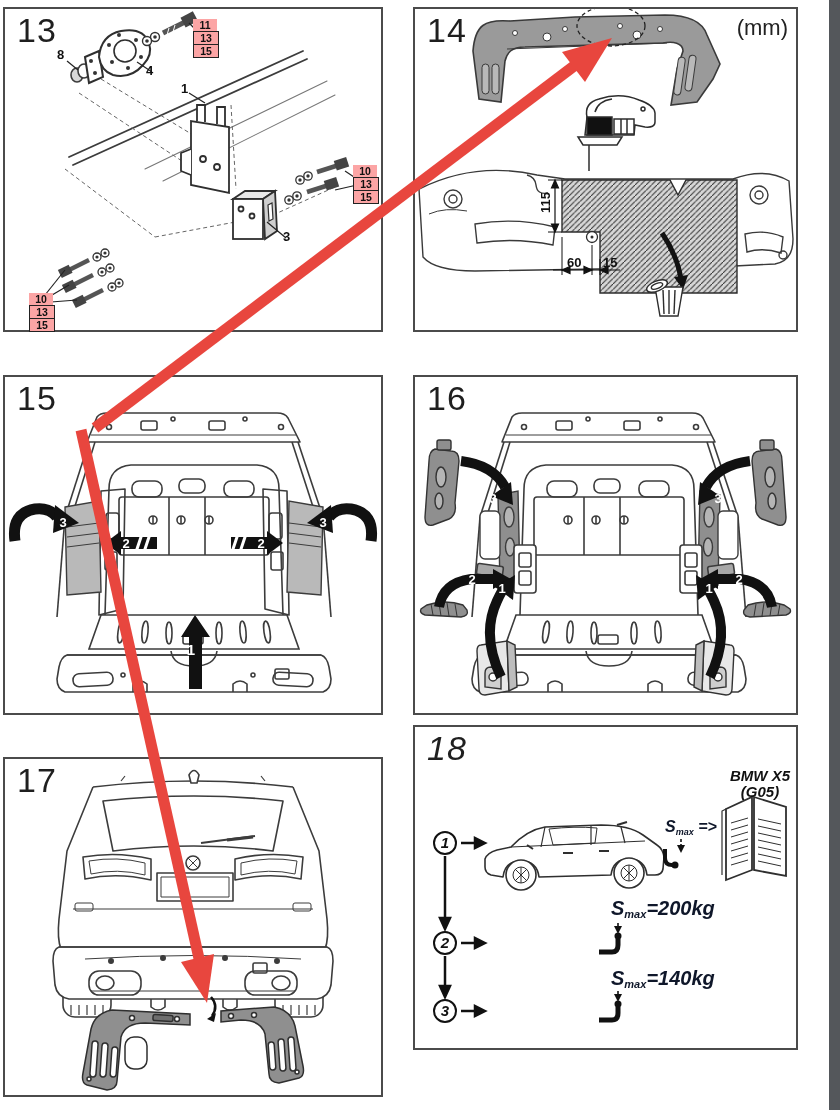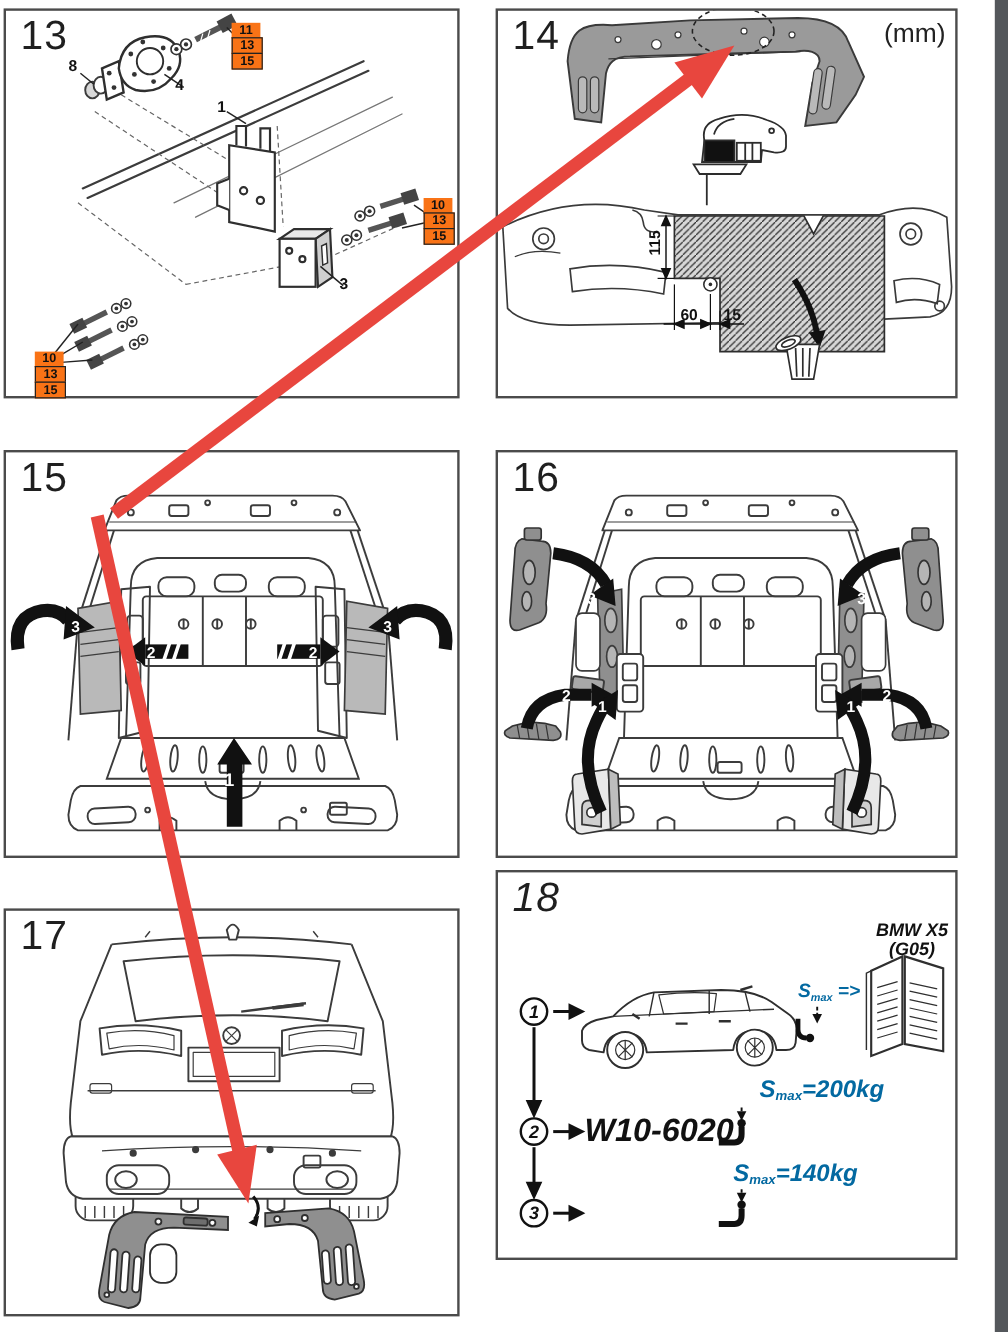--- a/index.html
+++ b/index.html
@@ -5,28 +5,28 @@
   html,body{margin:0;padding:0;background:#ffffff;width:840px;height:1110px;
     font-family:"Liberation Sans","DejaVu Sans",sans-serif;overflow:hidden;}
   .page{position:relative;width:840px;height:1110px;background:#fff;}
   .side-strip{position:absolute;left:829px;top:0;width:11px;height:1110px;background:#54575b;}
   .panel{position:absolute;border:2px solid #4b4b4b;background:#fff;box-sizing:border-box;}
   .pnum{position:absolute;left:12px;top:2px;font-size:34px;color:#1f1f1f;letter-spacing:1px;z-index:3;}
   .panel svg{position:absolute;left:0;top:0;z-index:1;}
   .lbl{position:absolute;font-size:13px;font-weight:bold;color:#111;z-index:3;}
   .callout{position:absolute;z-index:3;}
   .cell{width:24px;height:12px;border:1px solid #222;font-size:10.5px;font-weight:bold;
-    text-align:center;line-height:12px;color:#111;background:#f97316;margin-top:-1px;}
+    text-align:center;line-height:12px;color:#111;background:#fca5a5;margin-top:-1px;}
   .cell.open{border-left:none;border-right:none;border-top:none;margin-top:0;}
   .mm{position:absolute;right:8px;top:6px;font-size:22px;color:#222;z-index:3;}
   .dim{position:absolute;font-size:13px;font-weight:bold;color:#111;z-index:3;}
   .dim.vert{transform:rotate(-90deg);transform-origin:center;}
   .redsvg{position:absolute;left:0;top:0;z-index:50;pointer-events:none;}
   .bigcode{position:absolute;font-size:27px;font-weight:bold;color:#111;z-index:3;letter-spacing:0px;}
-  .smax{position:absolute;z-index:3;color:#0369a1;font-weight:bold;white-space:nowrap;}
+  .smax{position:absolute;z-index:3;color:#0f172a;font-weight:bold;white-space:nowrap;}
   .smax .s{font-size:20px;}
   .smax .sub{font-size:11px;vertical-align:-3px;}
   .smax .val{font-size:20px;}
   .smax.small .s{font-size:16px;}
   .smax.small .sub{font-size:9px;}
   .smax.small .val{font-size:16px;}
   .manual-title{position:absolute;font-size:15px;font-weight:bold;color:#111;text-align:center;
     width:80px;line-height:16px;z-index:3;}
   .wtext{font-weight:bold;fill:#fff;}
   svg text{font-family:"Liberation Sans","DejaVu Sans",sans-serif;}
@@ -612,24 +612,23 @@
     <polygon points="203,275 199,267 207,267" fill="#111"></polygon>
   </svg>
   <div class="smax small" style="left:250px;top:91px;">
     <span class="s">S</span><span class="sub">max</span>
     <span class="val">=&gt;</span>
   </div>
   <div class="manual-title" style="left:305px;top:41px;">
     <div>BMW X5</div>
     <div>(G05)</div>
   </div>
-  <div class="smax" style="left:196px;top:170px;margin-left:22px;">
+  <div class="smax" style="left:196px;top:170px;">
     <span class="s">S</span><span class="sub">max</span><span class="val">=200kg</span>
   </div>
-  <div class="bigcode" style="left:72px;top:200px;">W10-6020</div>
   <div class="smax" style="left:196px;top:240px;">
     <span class="s">S</span><span class="sub">max</span><span class="val">=140kg</span>
   </div>
 </div>
 
 <svg class="redsvg" width="840" height="1110" viewBox="0 0 840 1110">
   <g fill="#e8463e">
     <line x1="95" y1="428" x2="578" y2="63" stroke="#e8463e" stroke-width="11"></line>
     <polygon points="612,38 585,82 562,52"></polygon>
     <line x1="81" y1="430" x2="200" y2="963" stroke="#e8463e" stroke-width="11"></line>

